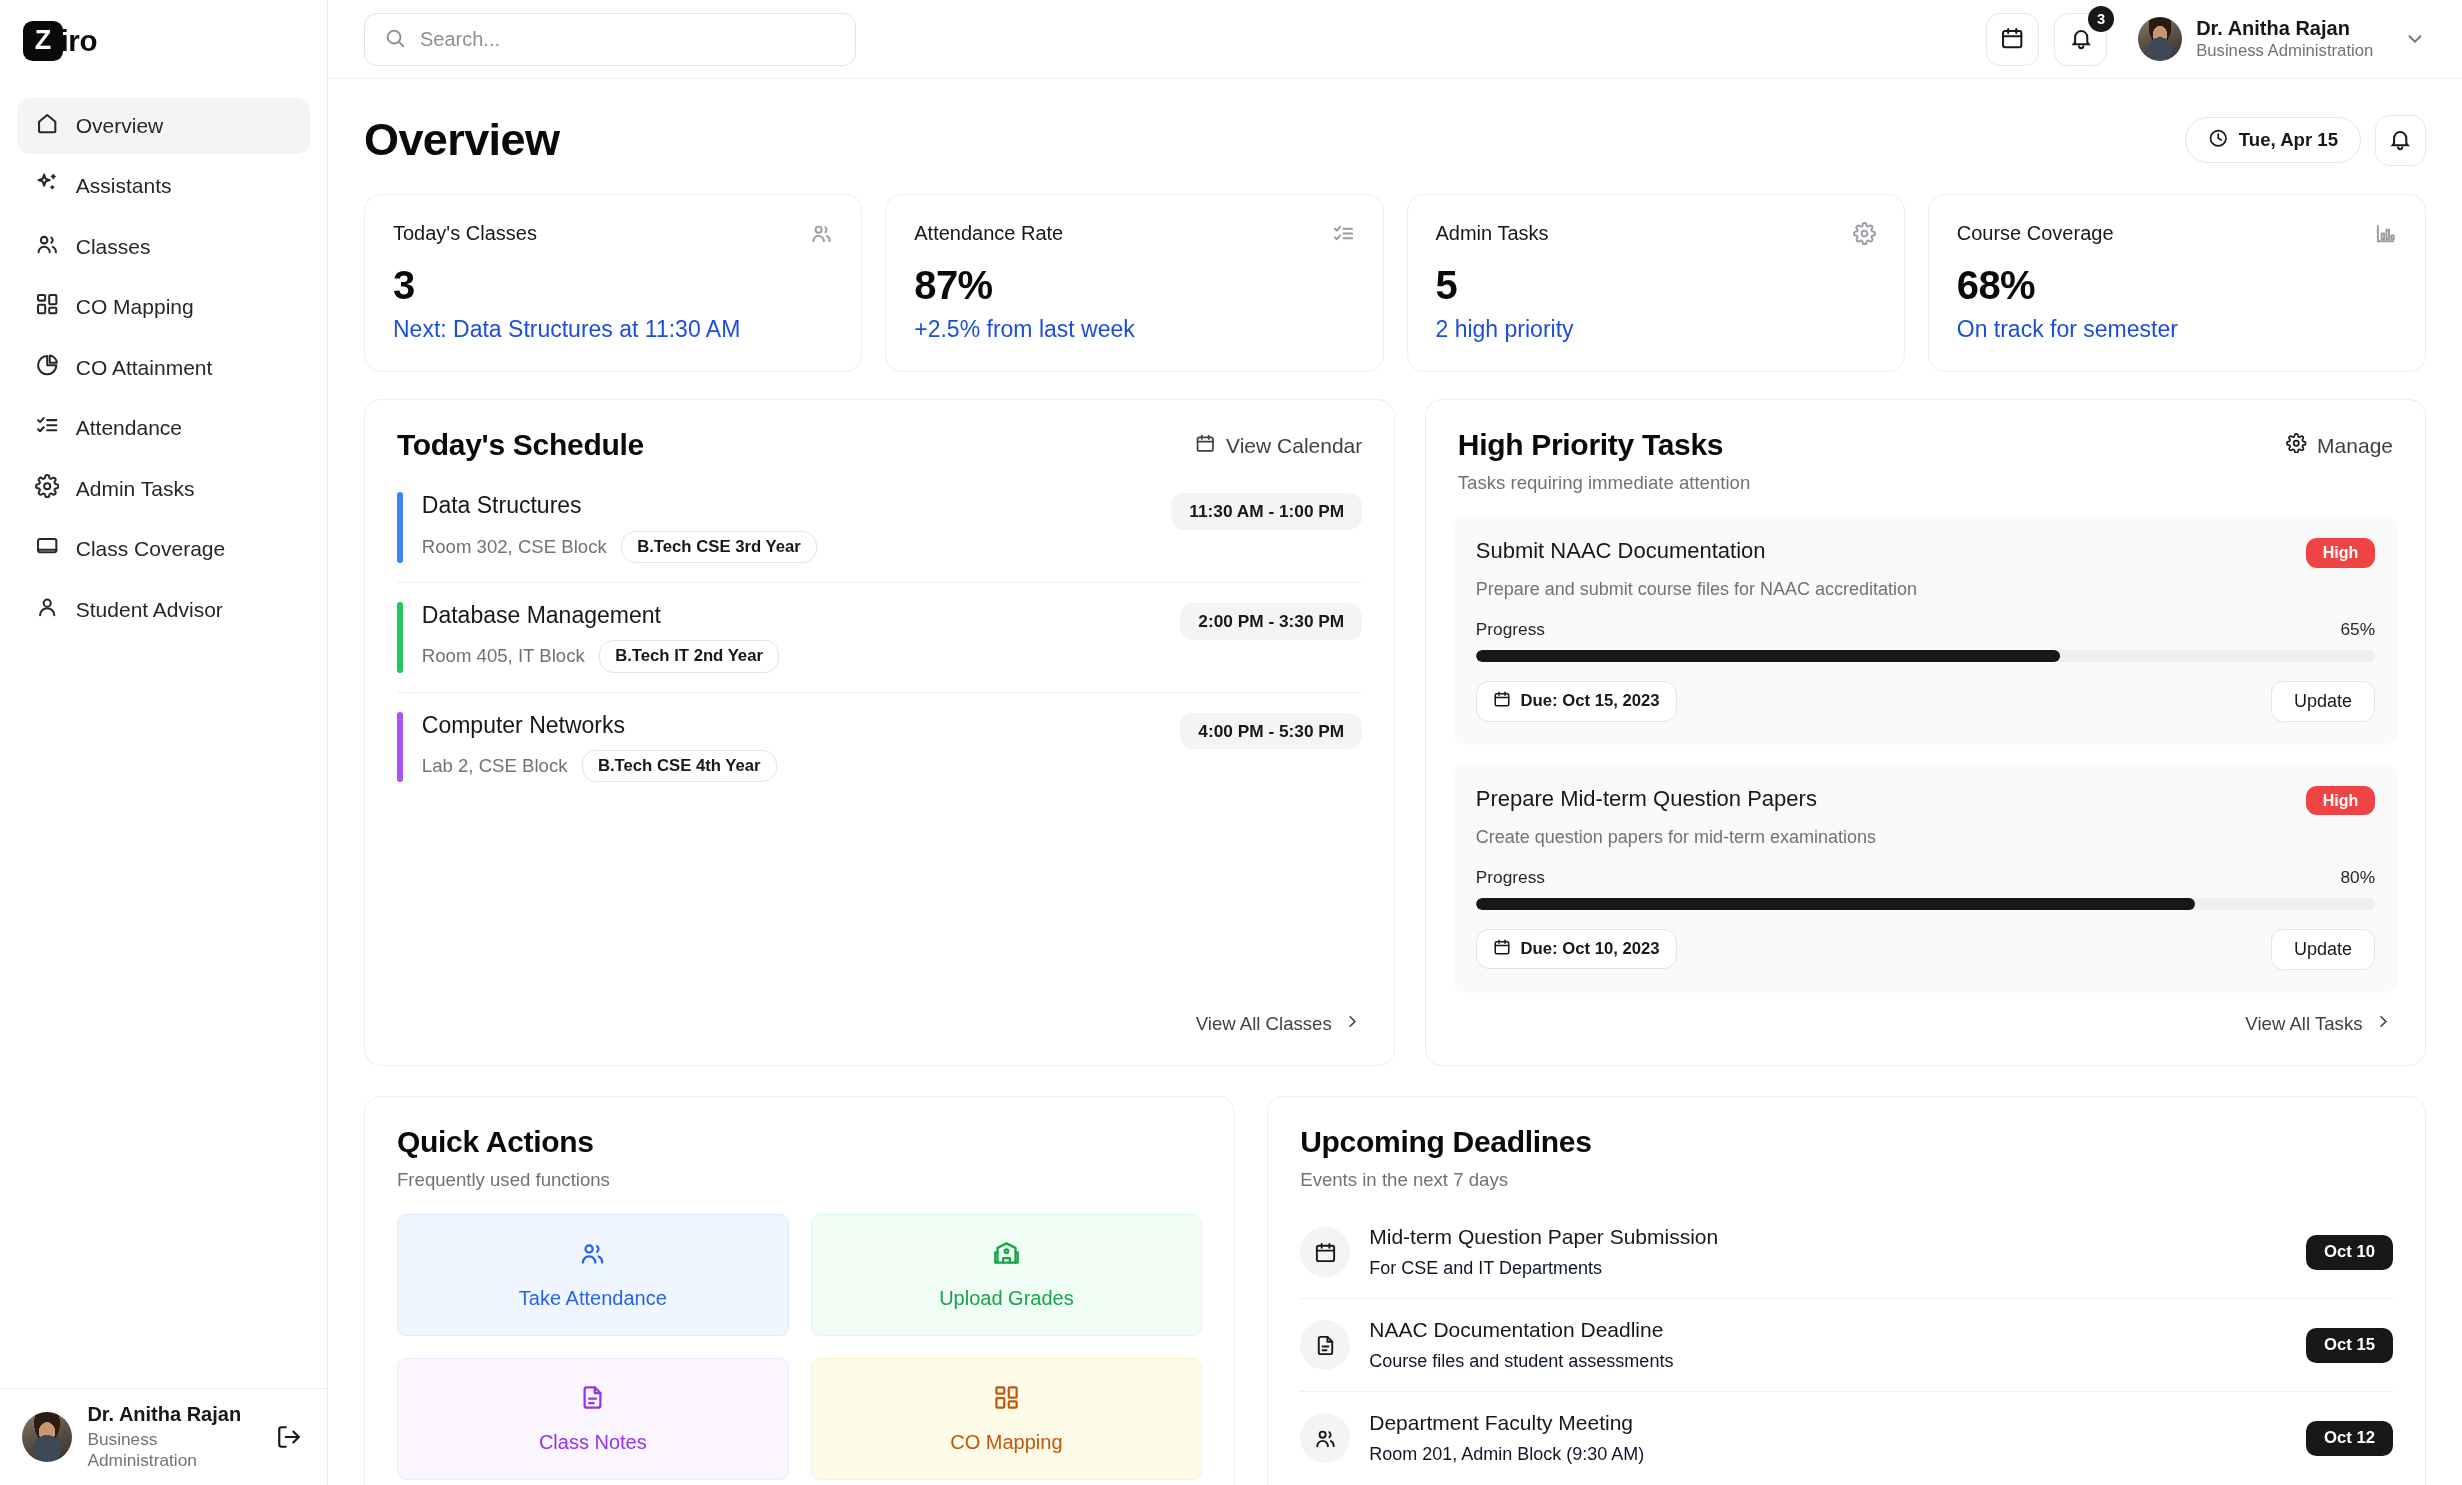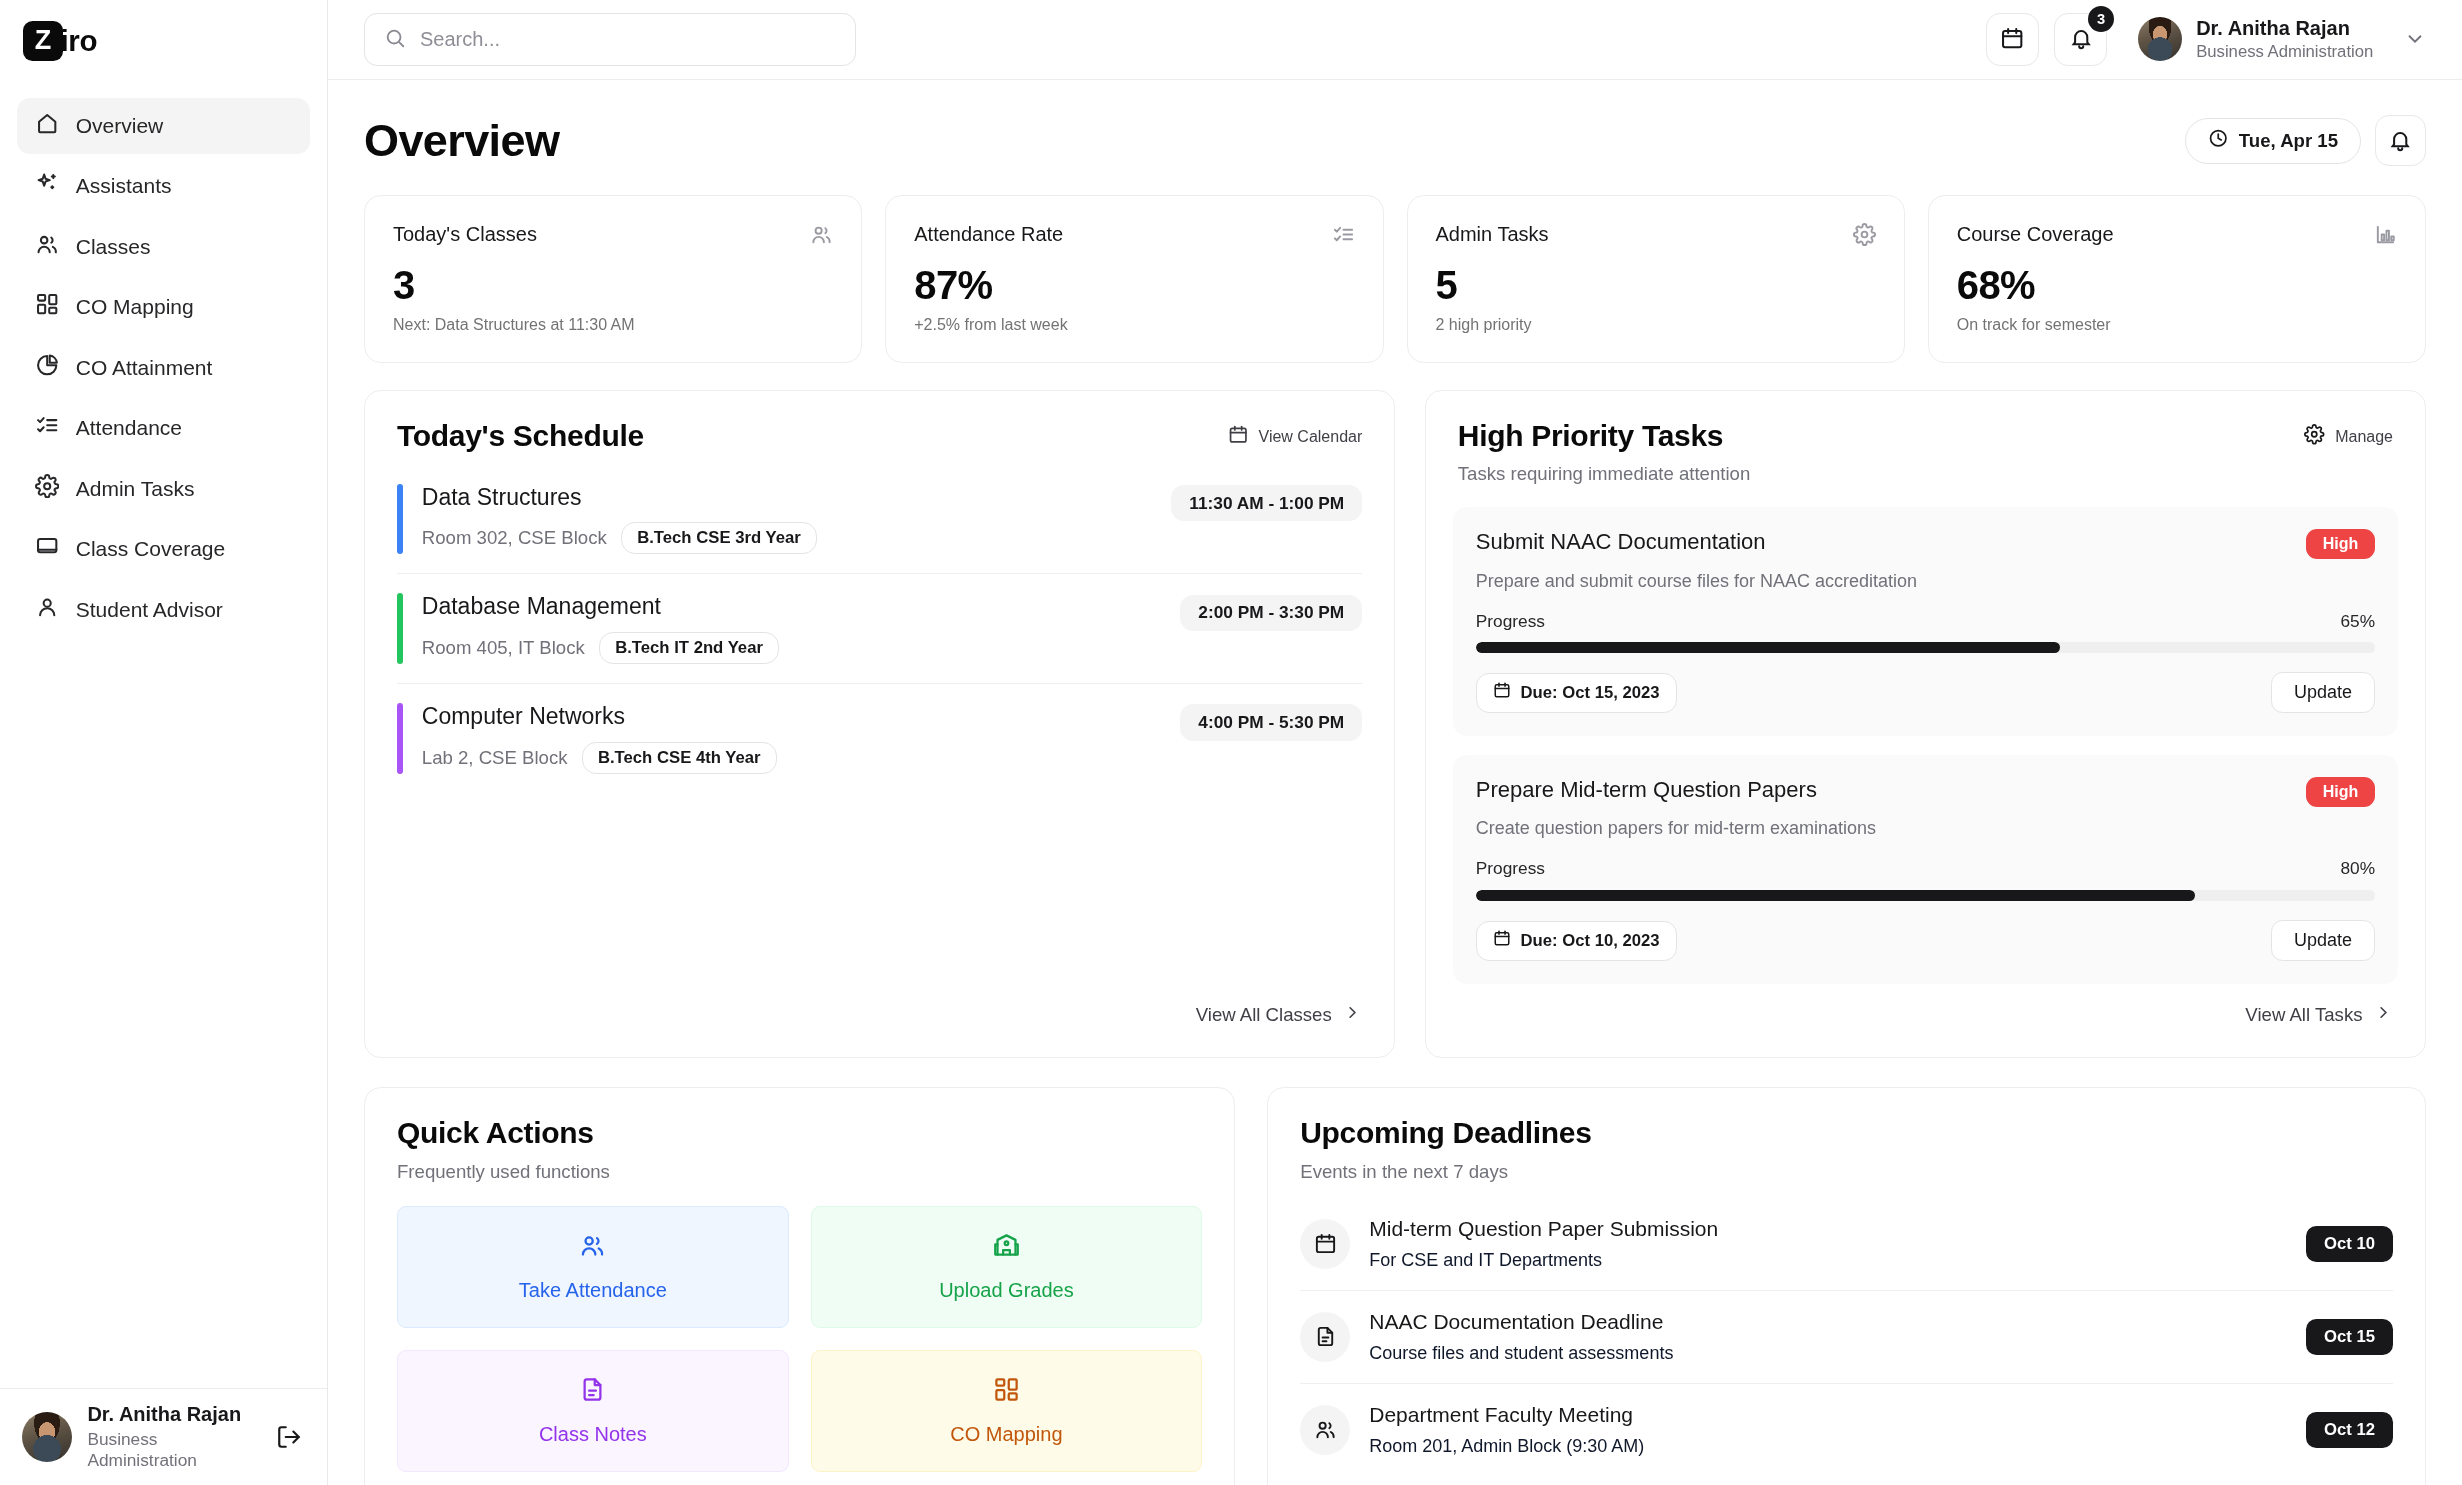--- a/index.html
+++ b/index.html
@@ -110,30 +110,30 @@
     display: flex; align-items: center; justify-content: center; cursor: pointer; }
   .ph-bell svg { width: 24.4px; height: 24.4px; }
 
   
   .stats { display: grid; grid-template-columns: repeat(4, 1fr); gap: 23px; margin-bottom: 27px; }
   .stat-card { border: 1.3px solid #ededf0; border-radius: 16.7px; padding: 27px 28px 28px 28px; background: #fff; min-height: 153px; }
   .stat-top { display: flex; align-items: flex-start; justify-content: space-between; }
   .stat-label { font-size: 20px; color: #18181b; font-weight: 400; }
   .stat-top svg { width: 23px; height: 23px; color: #9a9aa2; flex: 0 0 23px; }
   .stat-value { font-size: 40px; font-weight: 700; margin-top: 15.4px; letter-spacing: -0.6px; }
-  .stat-sub { font-size: 16px; color: #737373; margin-top: 8px; }
+  .stat-sub { font-size: 23px; color: #1d4ed8; margin-top: 8px; }
 
   
   .mid-row { display: grid; grid-template-columns: 1.03fr 1fr; gap: 29.5px; margin-bottom: 29.5px; }
   .card { border: 1.3px solid #ededf0; border-radius: 16.7px; background: #fff; }
   .card-head { padding: 28px 32px 0 32px; display: flex; align-items: flex-start; }
   .card-title { font-size: 30px; font-weight: 700; letter-spacing: -0.3px; }
   .card-sub { font-size: 18.6px; color: #71717a; margin-top: 10.3px; }
   .card-head-spacer { flex: 1 1 auto; }
-  .head-link { display: flex; align-items: center; gap: 10.3px; font-size: 16px; color: #3f3f46; cursor: pointer; margin-top: 5.1px; }
+  .head-link { display: flex; align-items: center; gap: 10.3px; font-size: 21px; color: #3f3f46; cursor: pointer; margin-top: 5.1px; }
   .head-link svg { width: 20.5px; height: 20.5px; }
 
   .schedule-card { display: flex; flex-direction: column; min-height: 648px; }
   .sched-list { padding: 11.5px 32px 0 32px; flex: 0 0 auto; }
   .sched-item { display: flex; align-items: flex-start; padding: 19px 0 19px 0; border-bottom: 1.3px solid #efeff1; }
   .sched-item:last-child { border-bottom: none; }
   .sched-bar { width: 5.8px; border-radius: 3.8px; align-self: stretch; flex: 0 0 5.8px; margin-right: 19px; }
   .sched-body { flex: 1 1 auto; }
   .sched-name { font-size: 23px; font-weight: 500; color: #18181b; }
   .sched-meta { display: flex; align-items: center; gap: 14px; margin-top: 11.5px; }

